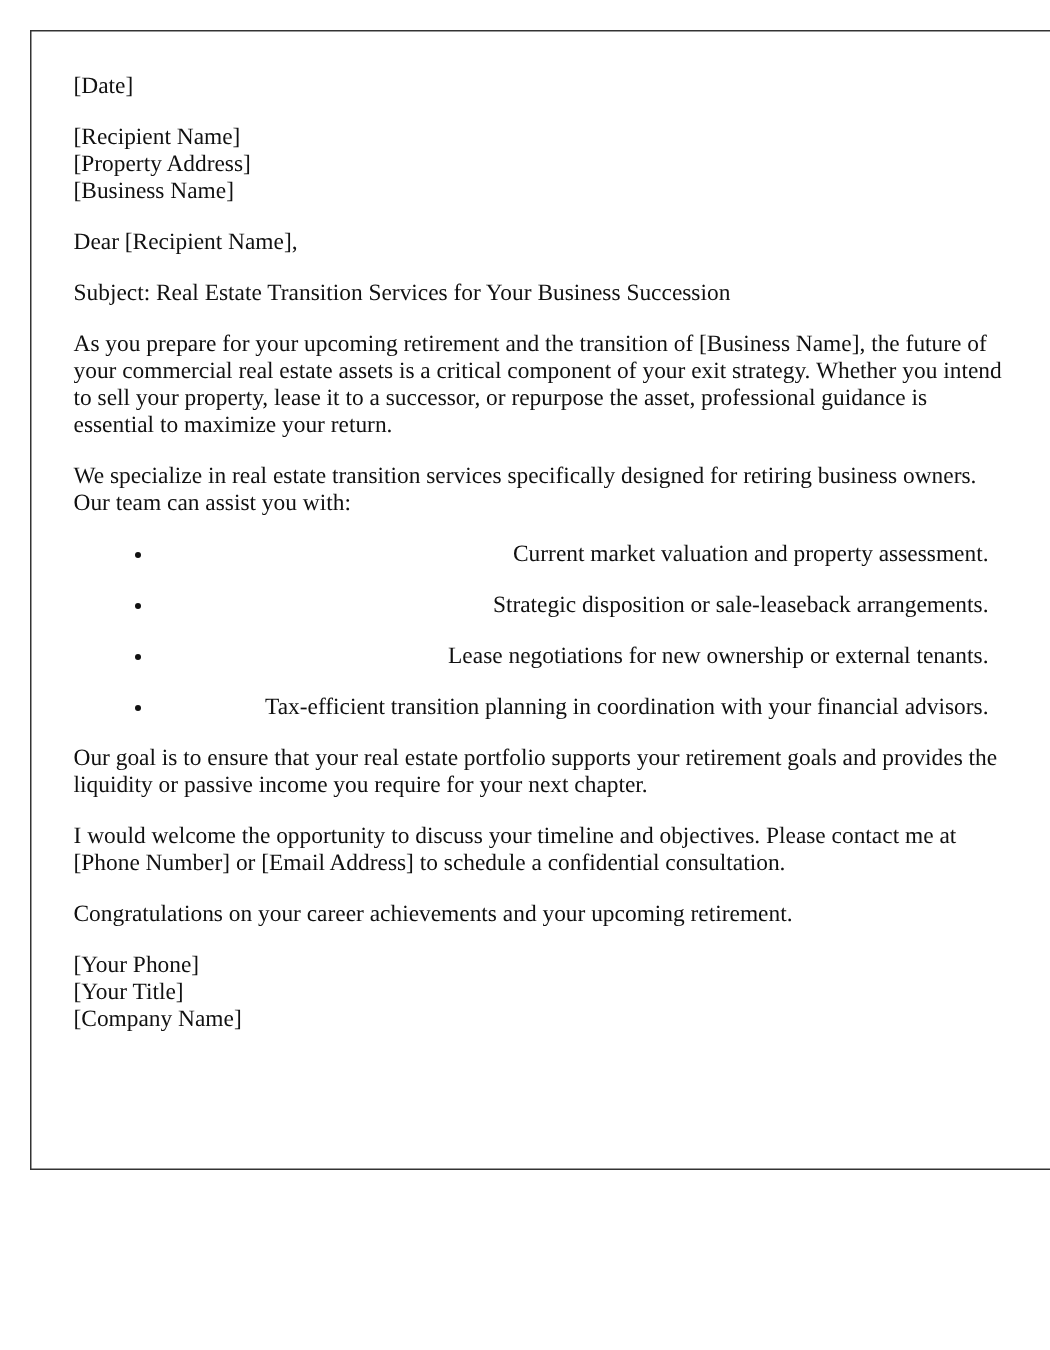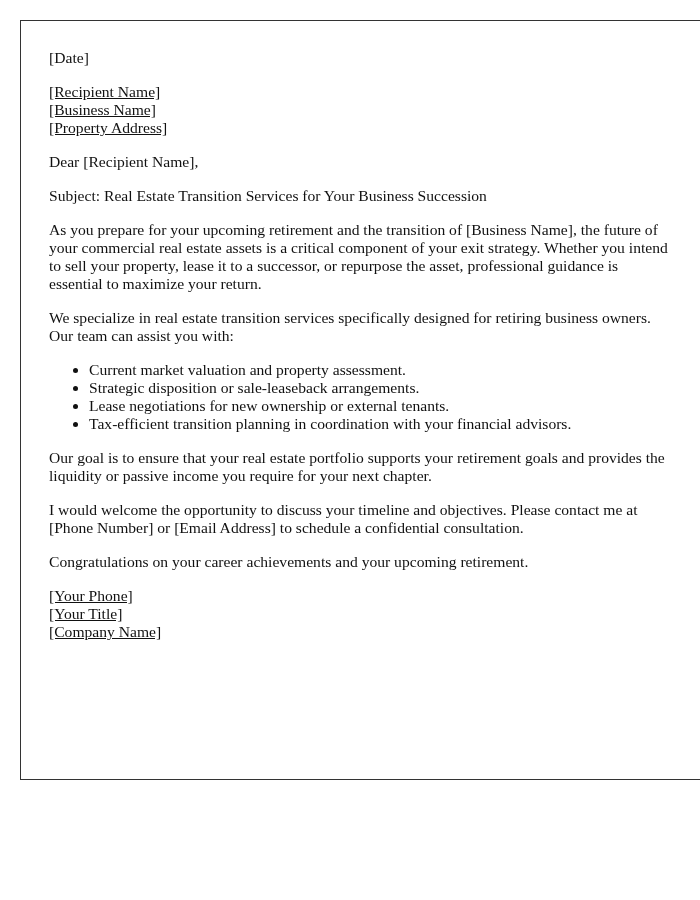--- a/index.html
+++ b/index.html
@@ -21,47 +21,47 @@
       width: 684px;
       height: 760px;
       border: 1px solid #333333;
       box-sizing: border-box;
       padding: 28px 28px 0 28px;
       font-size: 15.6px;
       line-height: 18px;
     }
     .block {
       margin: 0 0 16px 0;
-      text-decoration: underline;
     }
     .line {
       display: block;
     }
     p {
       margin: 0 0 16px 0;
     }
     ul {
       margin: 0 0 16px 0;
       padding-left: 40px;
     }
     ul li {
-      margin: 0;
+      margin: 16px;
+      text-align: right;
     }
   </style>
 </head>
 <body>
 
 <div class="letter">
 
   <p>[Date]</p>
 
   <div class="block">
     <span class="line">[Recipient Name]</span>
+    <span class="line">[Property Address]</span>
     <span class="line">[Business Name]</span>
-    <span class="line">[Property Address]</span>
   </div>
 
   <p>Dear [Recipient Name],</p>
 
   <p>Subject: Real Estate Transition Services for Your Business Succession</p>
 
   <p>As you prepare for your upcoming retirement and the transition of [Business Name], the future of your commercial real estate assets is a critical component of your exit strategy. Whether you intend to sell your property, lease it to a successor, or repurpose the asset, professional guidance is essential to maximize your return.</p>
 
   <p>We specialize in real estate transition services specifically designed for retiring business owners. Our team can assist you with:</p>
 

